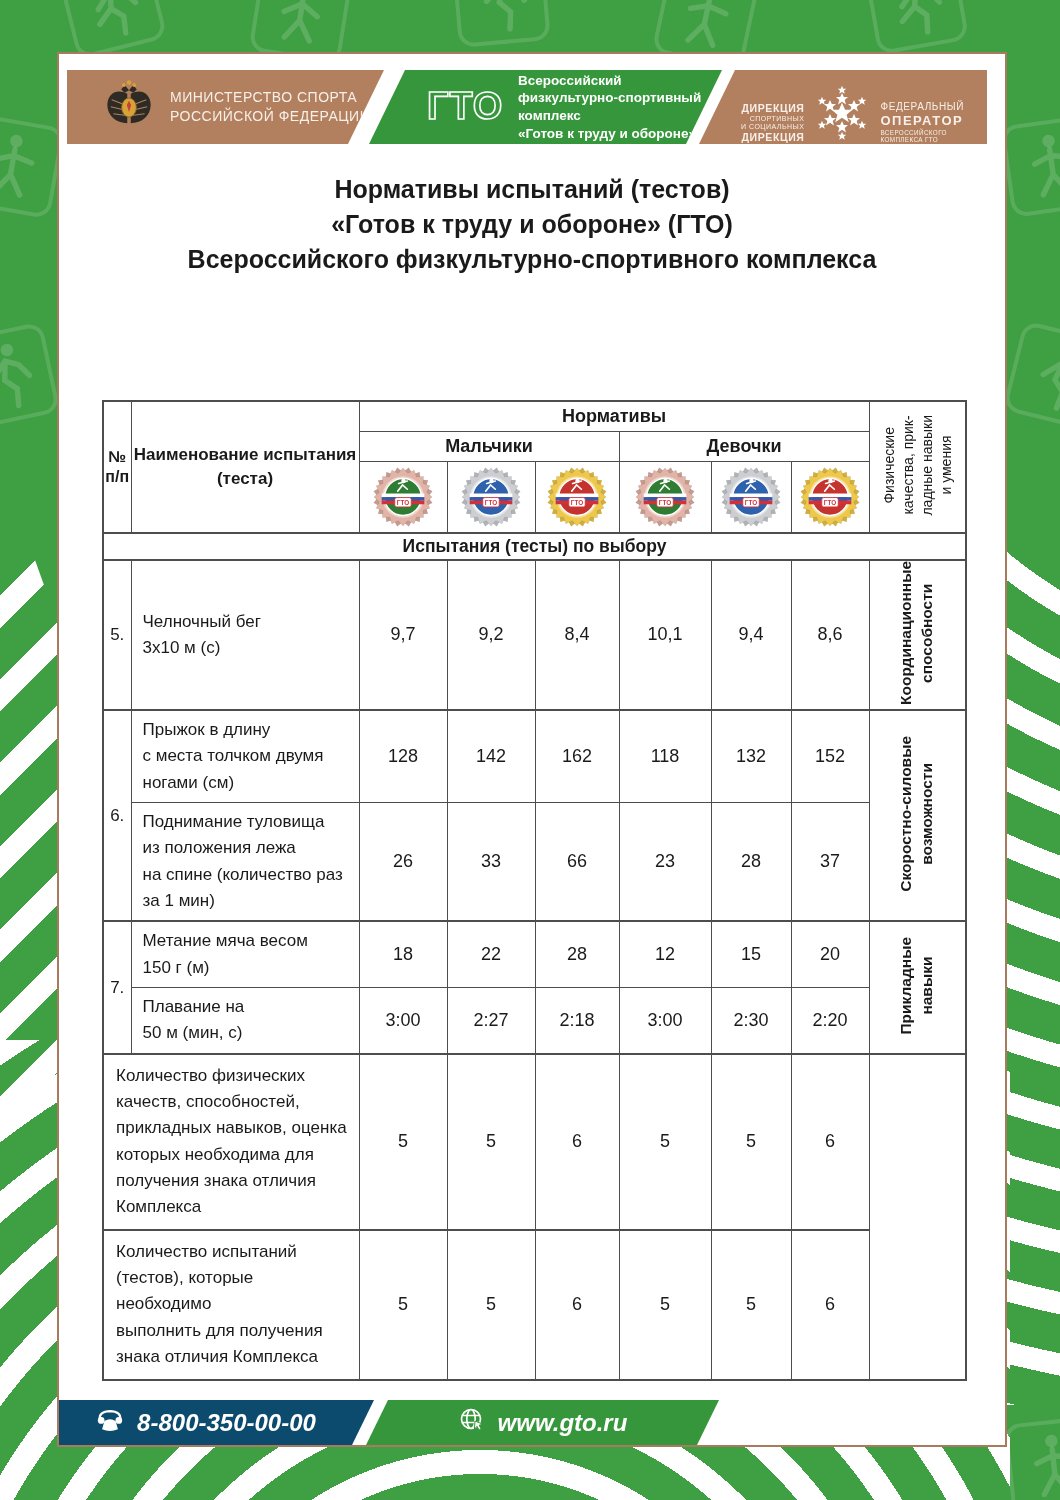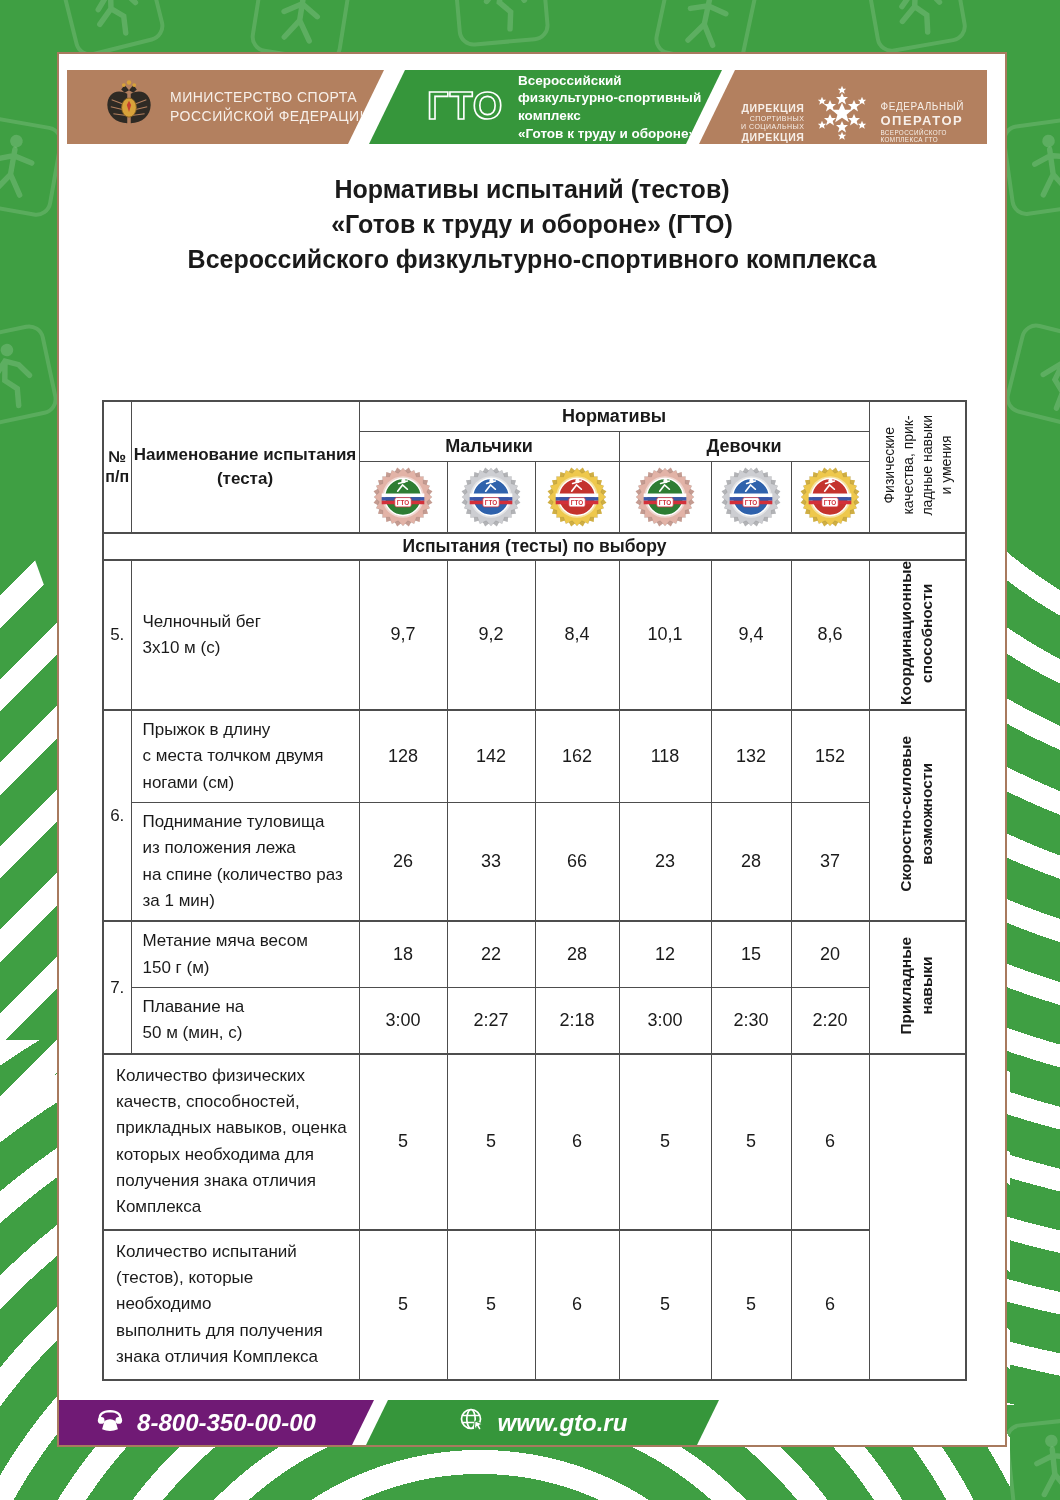--- a/index.html
+++ b/index.html
@@ -83,21 +83,21 @@
   .vert-b{ font-size:15.5px; font-weight:bold; line-height:1.35; }
   .r-h1{ height:30px; } .r-h2{ height:30px; } .r-badges{ height:72px; }
   .r-sec{ height:27px;margin-left:16px; } .r-5{ height:147px; } .r-6a{ height:78px; }
   .r-6b{ height:100px; } .r-7a{ height:65px; } .r-7b{ height:60px; }
   .r-s1{ height:147px; } .r-s2{ height:110px; }
   .badge-holder{ display:flex; justify-content:center; align-items:center; }
   
   .fband{ position:absolute; top:1346px; height:45px; display:flex; align-items:center;
           justify-content:center; gap:12px; color:#fff;
           font-size:24px; font-weight:bold; font-style:italic; }
-  .f1{ left:0; width:315px; background:#701a75;
+  .f1{ left:0; width:315px; background:#0c4a6e;
        clip-path:polygon(0 0,100% 0,calc(100% - 22px) 100%,0 100%); padding-right:22px; }
   .f2{ left:307px; width:353px; background:#36963B;
        clip-path:polygon(22px 0,100% 0,calc(100% - 22px) 100%,0 100%); }
   .f3{ left:652px; width:294px; background:#B3805F;
        clip-path:polygon(22px 0,100% 0,100% 100%,0 100%); padding-left:22px; }
 </style>
 </head>
 <body>
 
 <div class="deco stripes-left"></div>

